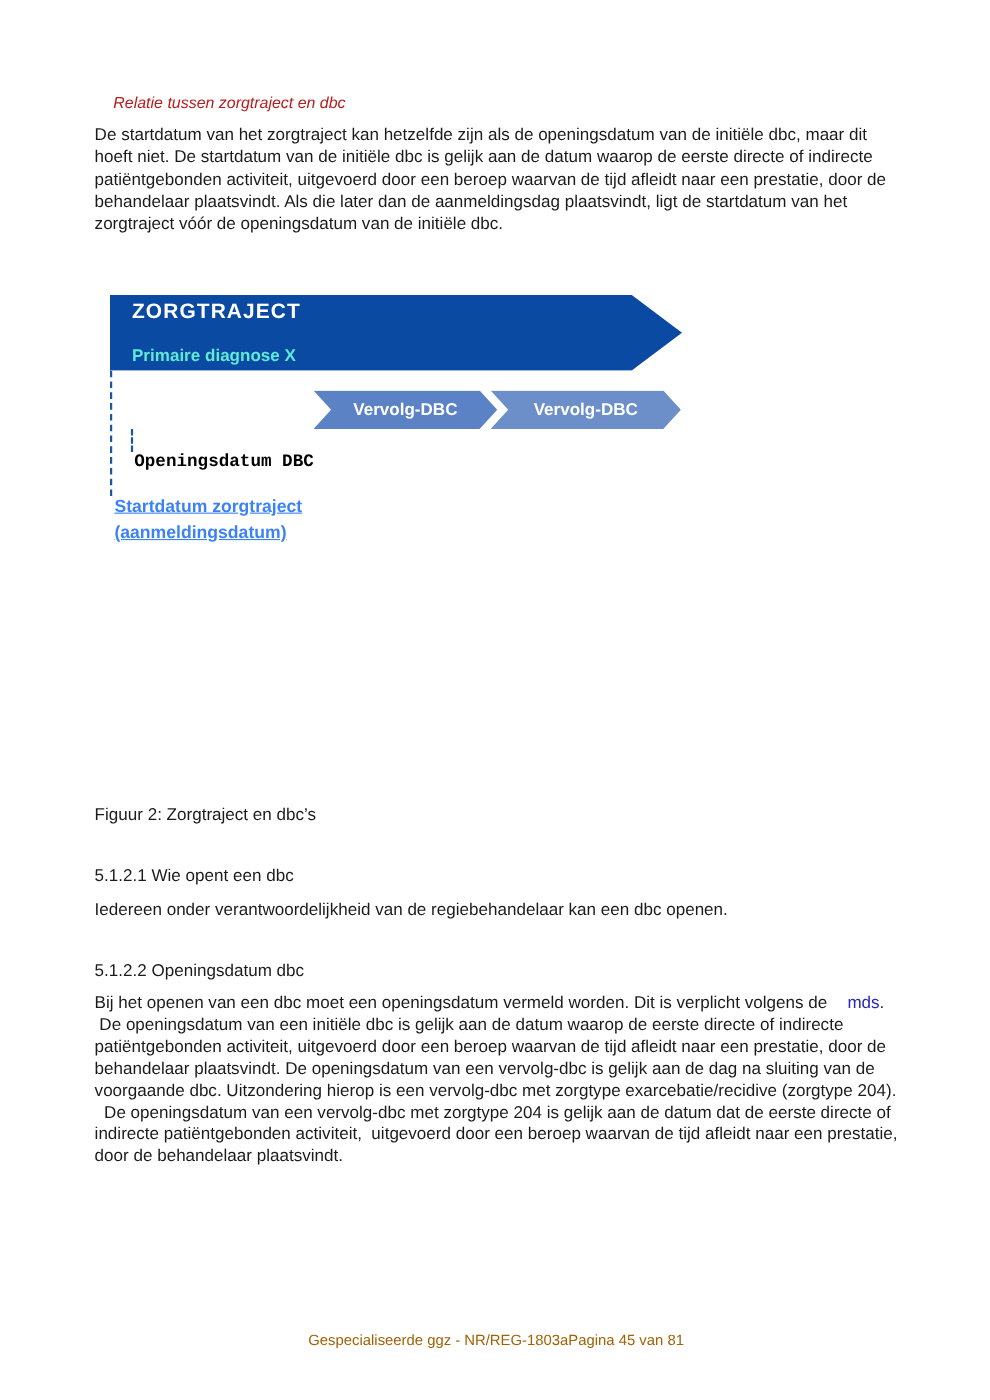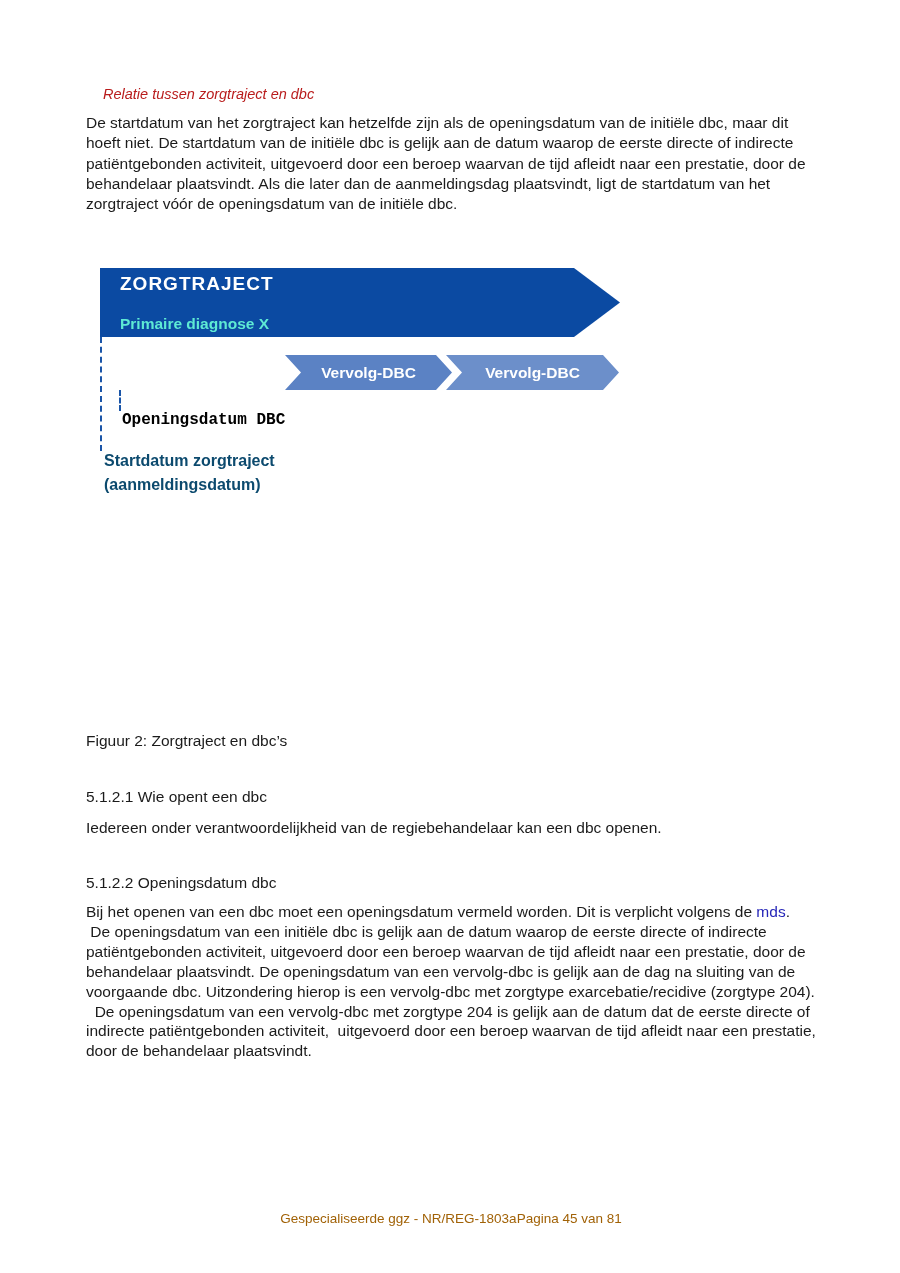--- a/index.html
+++ b/index.html
@@ -27,21 +27,21 @@
     font-size: 15.5px; line-height: 20px;
   }
   .section-heading1 { position: absolute; left: 86px; top: 788px; width: 600px; font-size: 15.5px; }
   .section-body1   { position: absolute; left: 86px; top: 818px; width: 740px; font-size: 15.5px; line-height: 20px; }
   .section-heading2 { position: absolute; left: 86px; top: 874px; width: 600px; font-size: 15.5px; }
   .section-body2 {
     position: absolute; left: 86px; top: 902px; width: 740px;
     font-size: 15.5px; line-height: 19.9px;
     white-space: pre-wrap;
   }
-  .inline-link { text-decoration: none; cursor: pointer; }
+  .inline-link { text-decoration: none; cursor: pointer; margin-left: 14px; }
 
   
   .figure { position: absolute; left: 86px; top: 268px; width: 560px; height: 240px; }
 
   .main-arrow {
     position: absolute; left: 14px; top: 0; width: 520px; height: 69px;
     clip-path: polygon(0 0, calc(100% - 46px) 0, 100% 50%, calc(100% - 46px) 100%, 0 100%);
     display: flex; flex-direction: column; justify-content: center;
     padding-left: 20px; gap: 21px;
   }
@@ -112,21 +112,21 @@
       <div class="dbc-arrow last" style="background-color: rgb(108, 143, 202);">
         <span>Vervolg-DBC</span>
       </div>
     </div>
 
     <div class="dash-line dash-startdatum"></div>
     <div class="dash-line dash-openingsdatum"></div>
 
     <div class="ann ann-openingsdatum" style="color: #000000; font-family: Liberation Mono, monospace;">Openingsdatum DBC</div>
 
-    <div class="ann ann-startdatum" style="color: #0c4a6e;">
+    <div class="ann ann-startdatum" style="color: #3b82f6; text-decoration: underline;">
       <div>Startdatum zorgtraject</div>
       <div>(aanmeldingsdatum)</div>
     </div>
   </div>
 
   <div class="figure-caption">Figuur 2: Zorgtraject en dbc’s</div>
 
   <div class="section-heading1">5.1.2.1 Wie opent een dbc</div>
   <div class="section-body1">Iedereen onder verantwoordelijkheid van de regiebehandelaar kan een dbc openen.</div>
 

